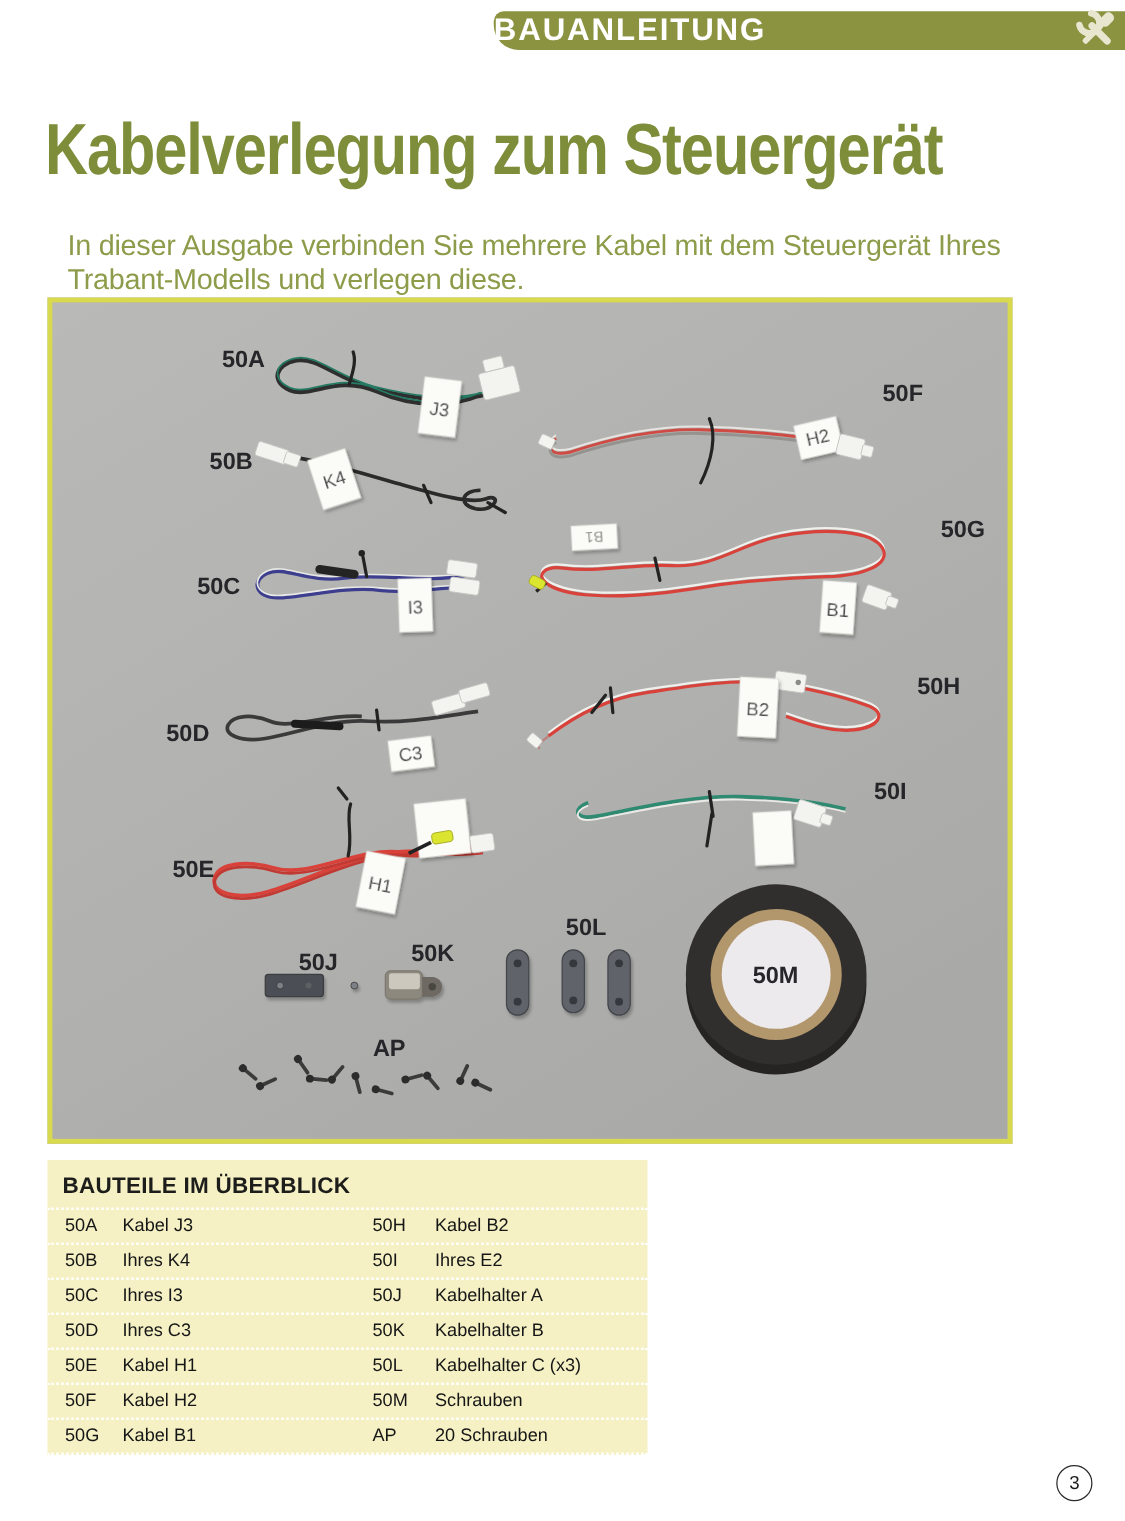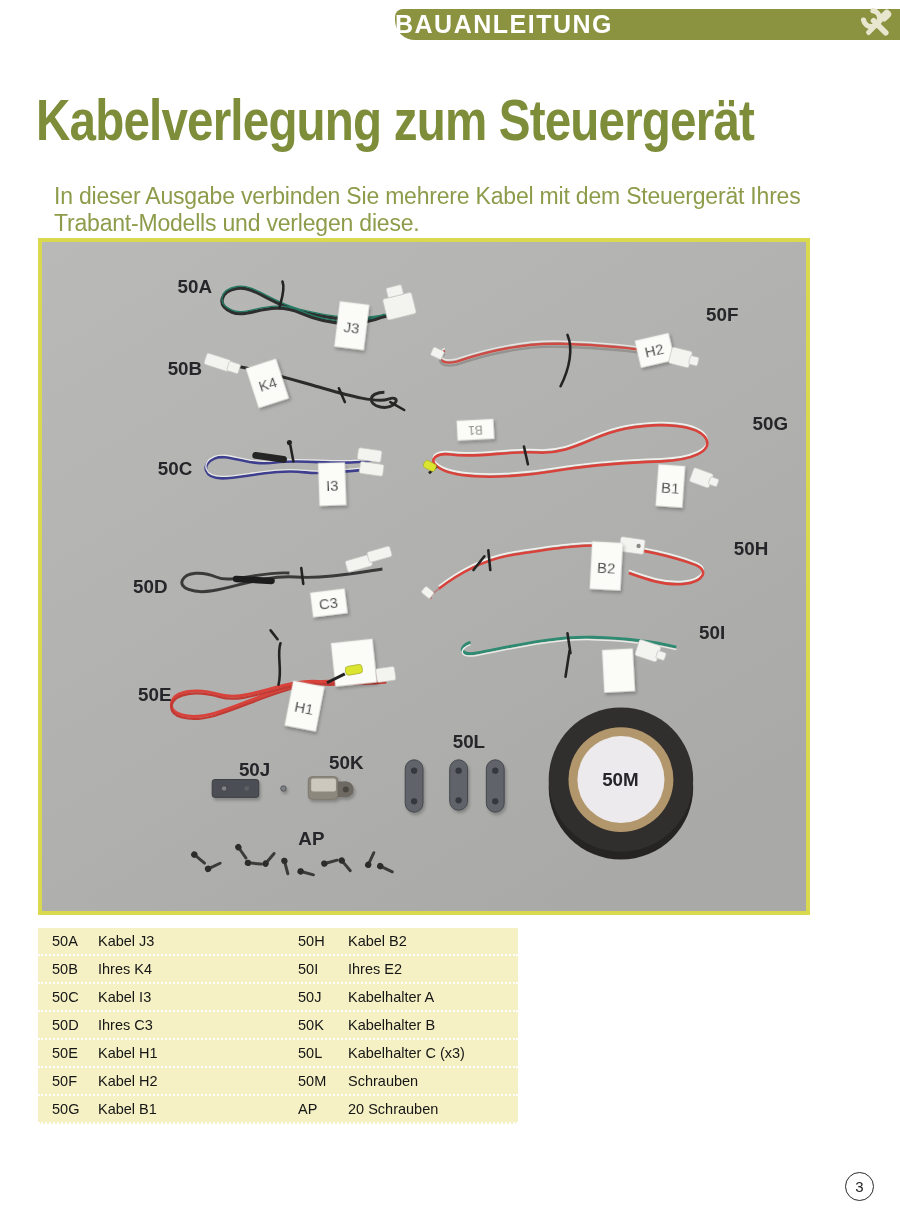--- a/index.html
+++ b/index.html
@@ -334,35 +334,36 @@
         <g transform="translate(349,635) rotate(25)">
             <rect x="-7" y="-1.5" width="14" height="3" rx="1.5" fill="#3b3b3b"></rect>
             <circle cx="-8" cy="0" r="3.2" fill="#2c2c2c"></circle>
           </g>
       </g>
       <text class="plabel" x="259" y="610">AP</text>
     </svg>
   </div>
 
   <div class="table">
+    <div class="table-title">BAUTEILE IM ÜBERBLICK</div>
     <div class="trow">
       <span>50A</span>
         <span>Kabel J3</span>
       <span>50H</span>
         <span>Kabel B2</span>
     </div>
     <div class="trow">
       <span>50B</span>
         <span>Ihres K4</span>
       <span>50I</span>
         <span>Ihres E2</span>
     </div>
     <div class="trow">
       <span>50C</span>
-        <span>Kabel I3</span>
+        <span>Ihres I3</span>
       <span>50J</span>
         <span>Kabelhalter A</span>
     </div>
     <div class="trow">
       <span>50D</span>
         <span>Ihres C3</span>
       <span>50K</span>
         <span>Kabelhalter B</span>
     </div>
     <div class="trow">

